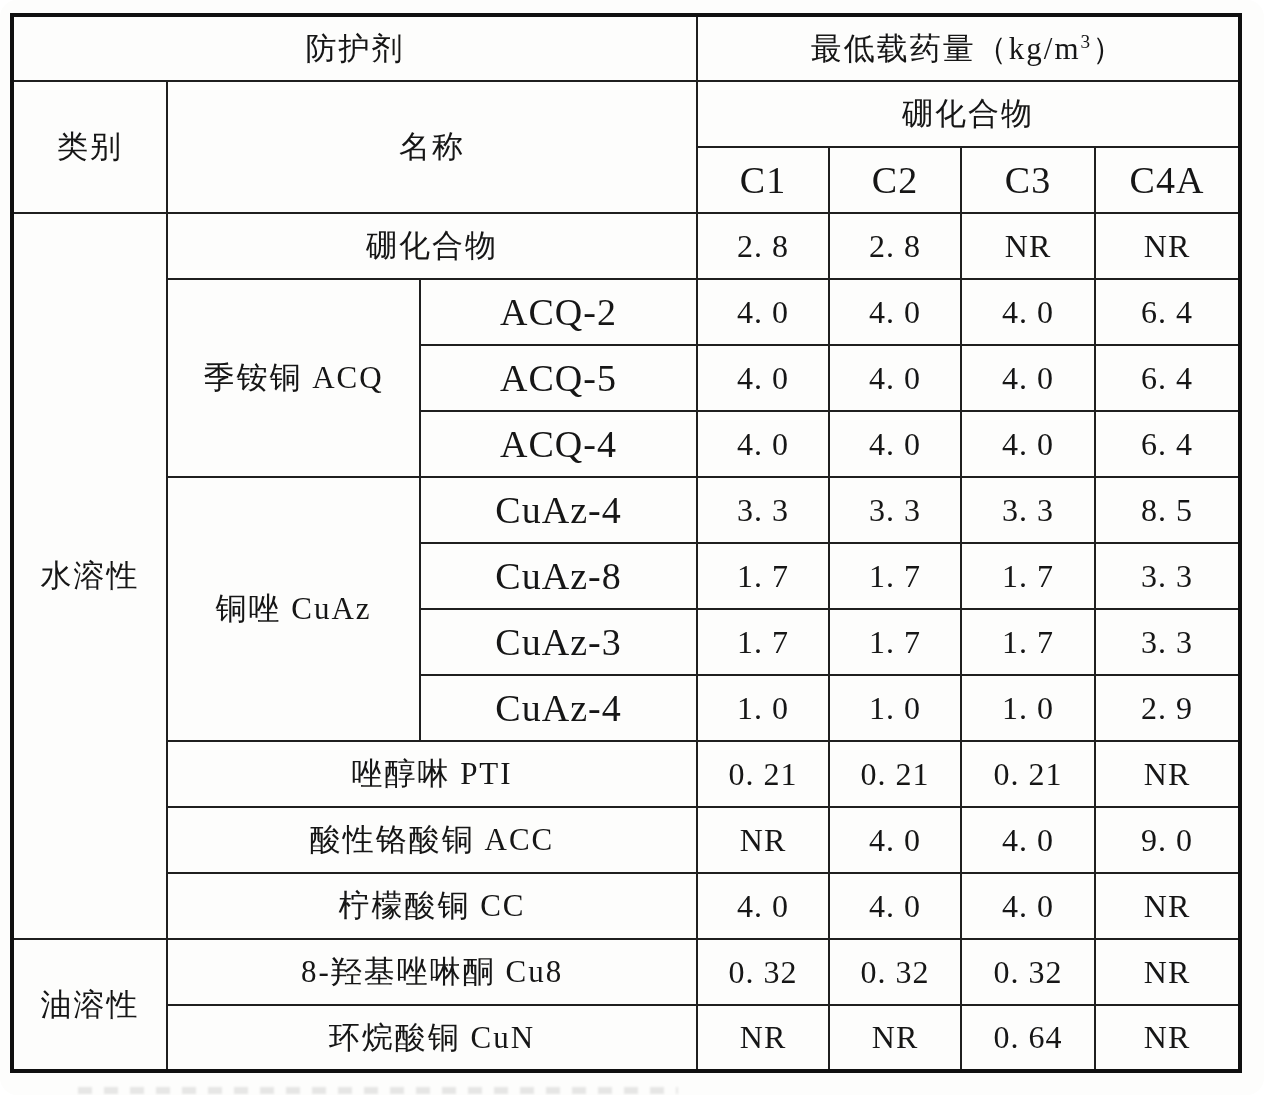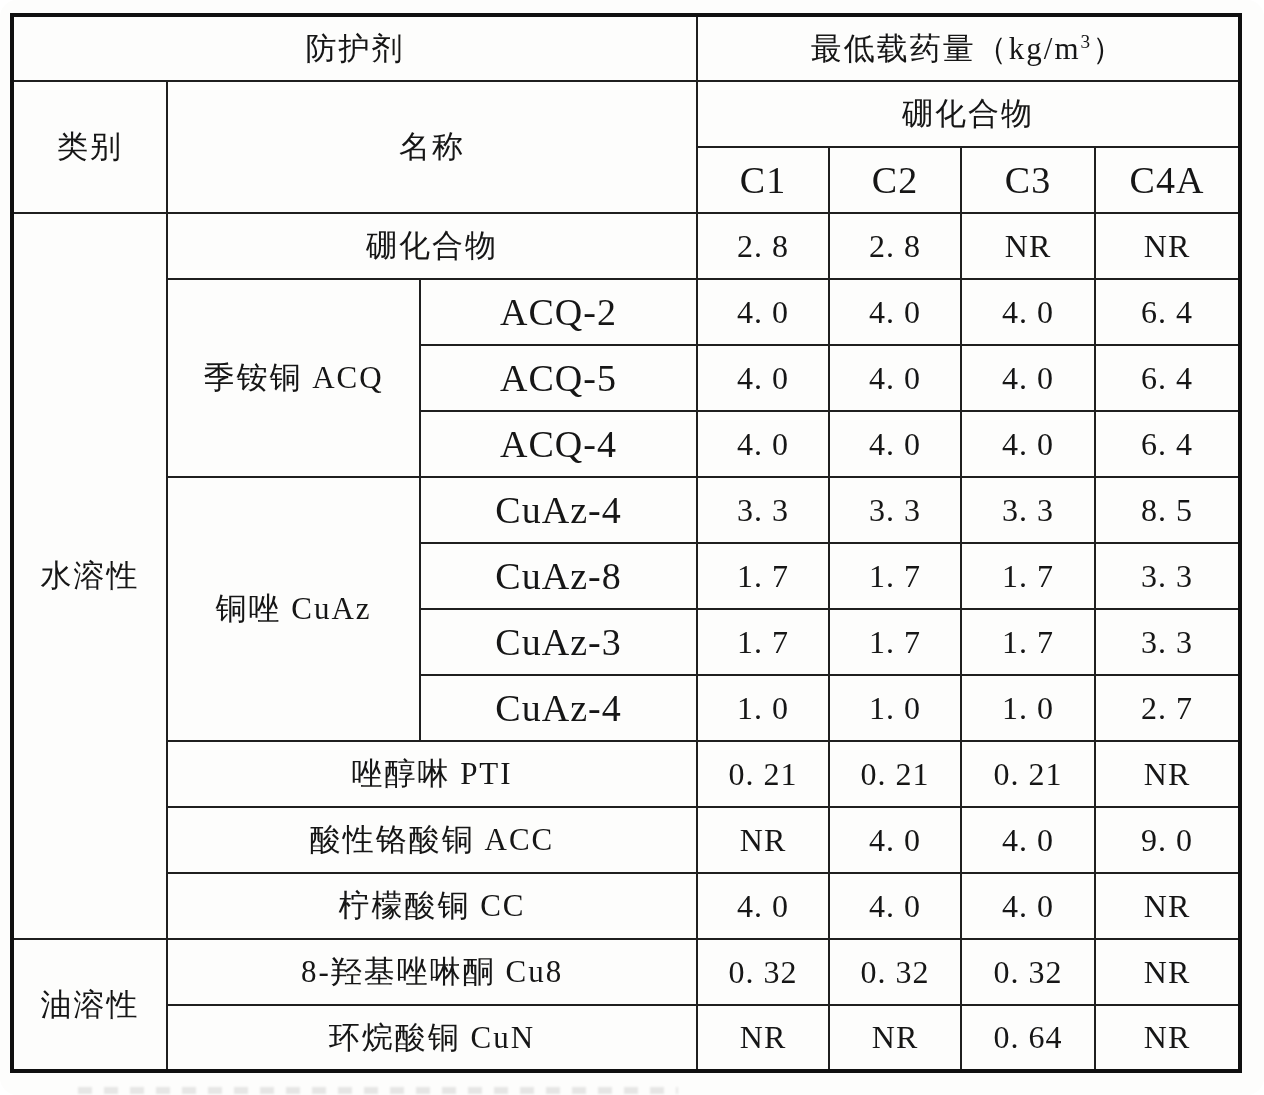--- a/index.html
+++ b/index.html
@@ -138,21 +138,21 @@
       <td class="num">1. 7</td>
       <td class="num">1. 7</td>
       <td class="num">1. 7</td>
       <td class="num">3. 3</td>
     </tr>
     <tr>
       <td class="code">CuAz-4</td>
       <td class="num">1. 0</td>
       <td class="num">1. 0</td>
       <td class="num">1. 0</td>
-      <td class="num">2. 7</td>
+      <td class="num">2. 9</td>
     </tr>
 
     <tr>
       <td colspan="2" class="cn">唑醇啉 PTI</td>
       <td class="num">0. 21</td>
       <td class="num">0. 21</td>
       <td class="num">0. 21</td>
       <td class="num">NR</td>
     </tr>
     <tr>

